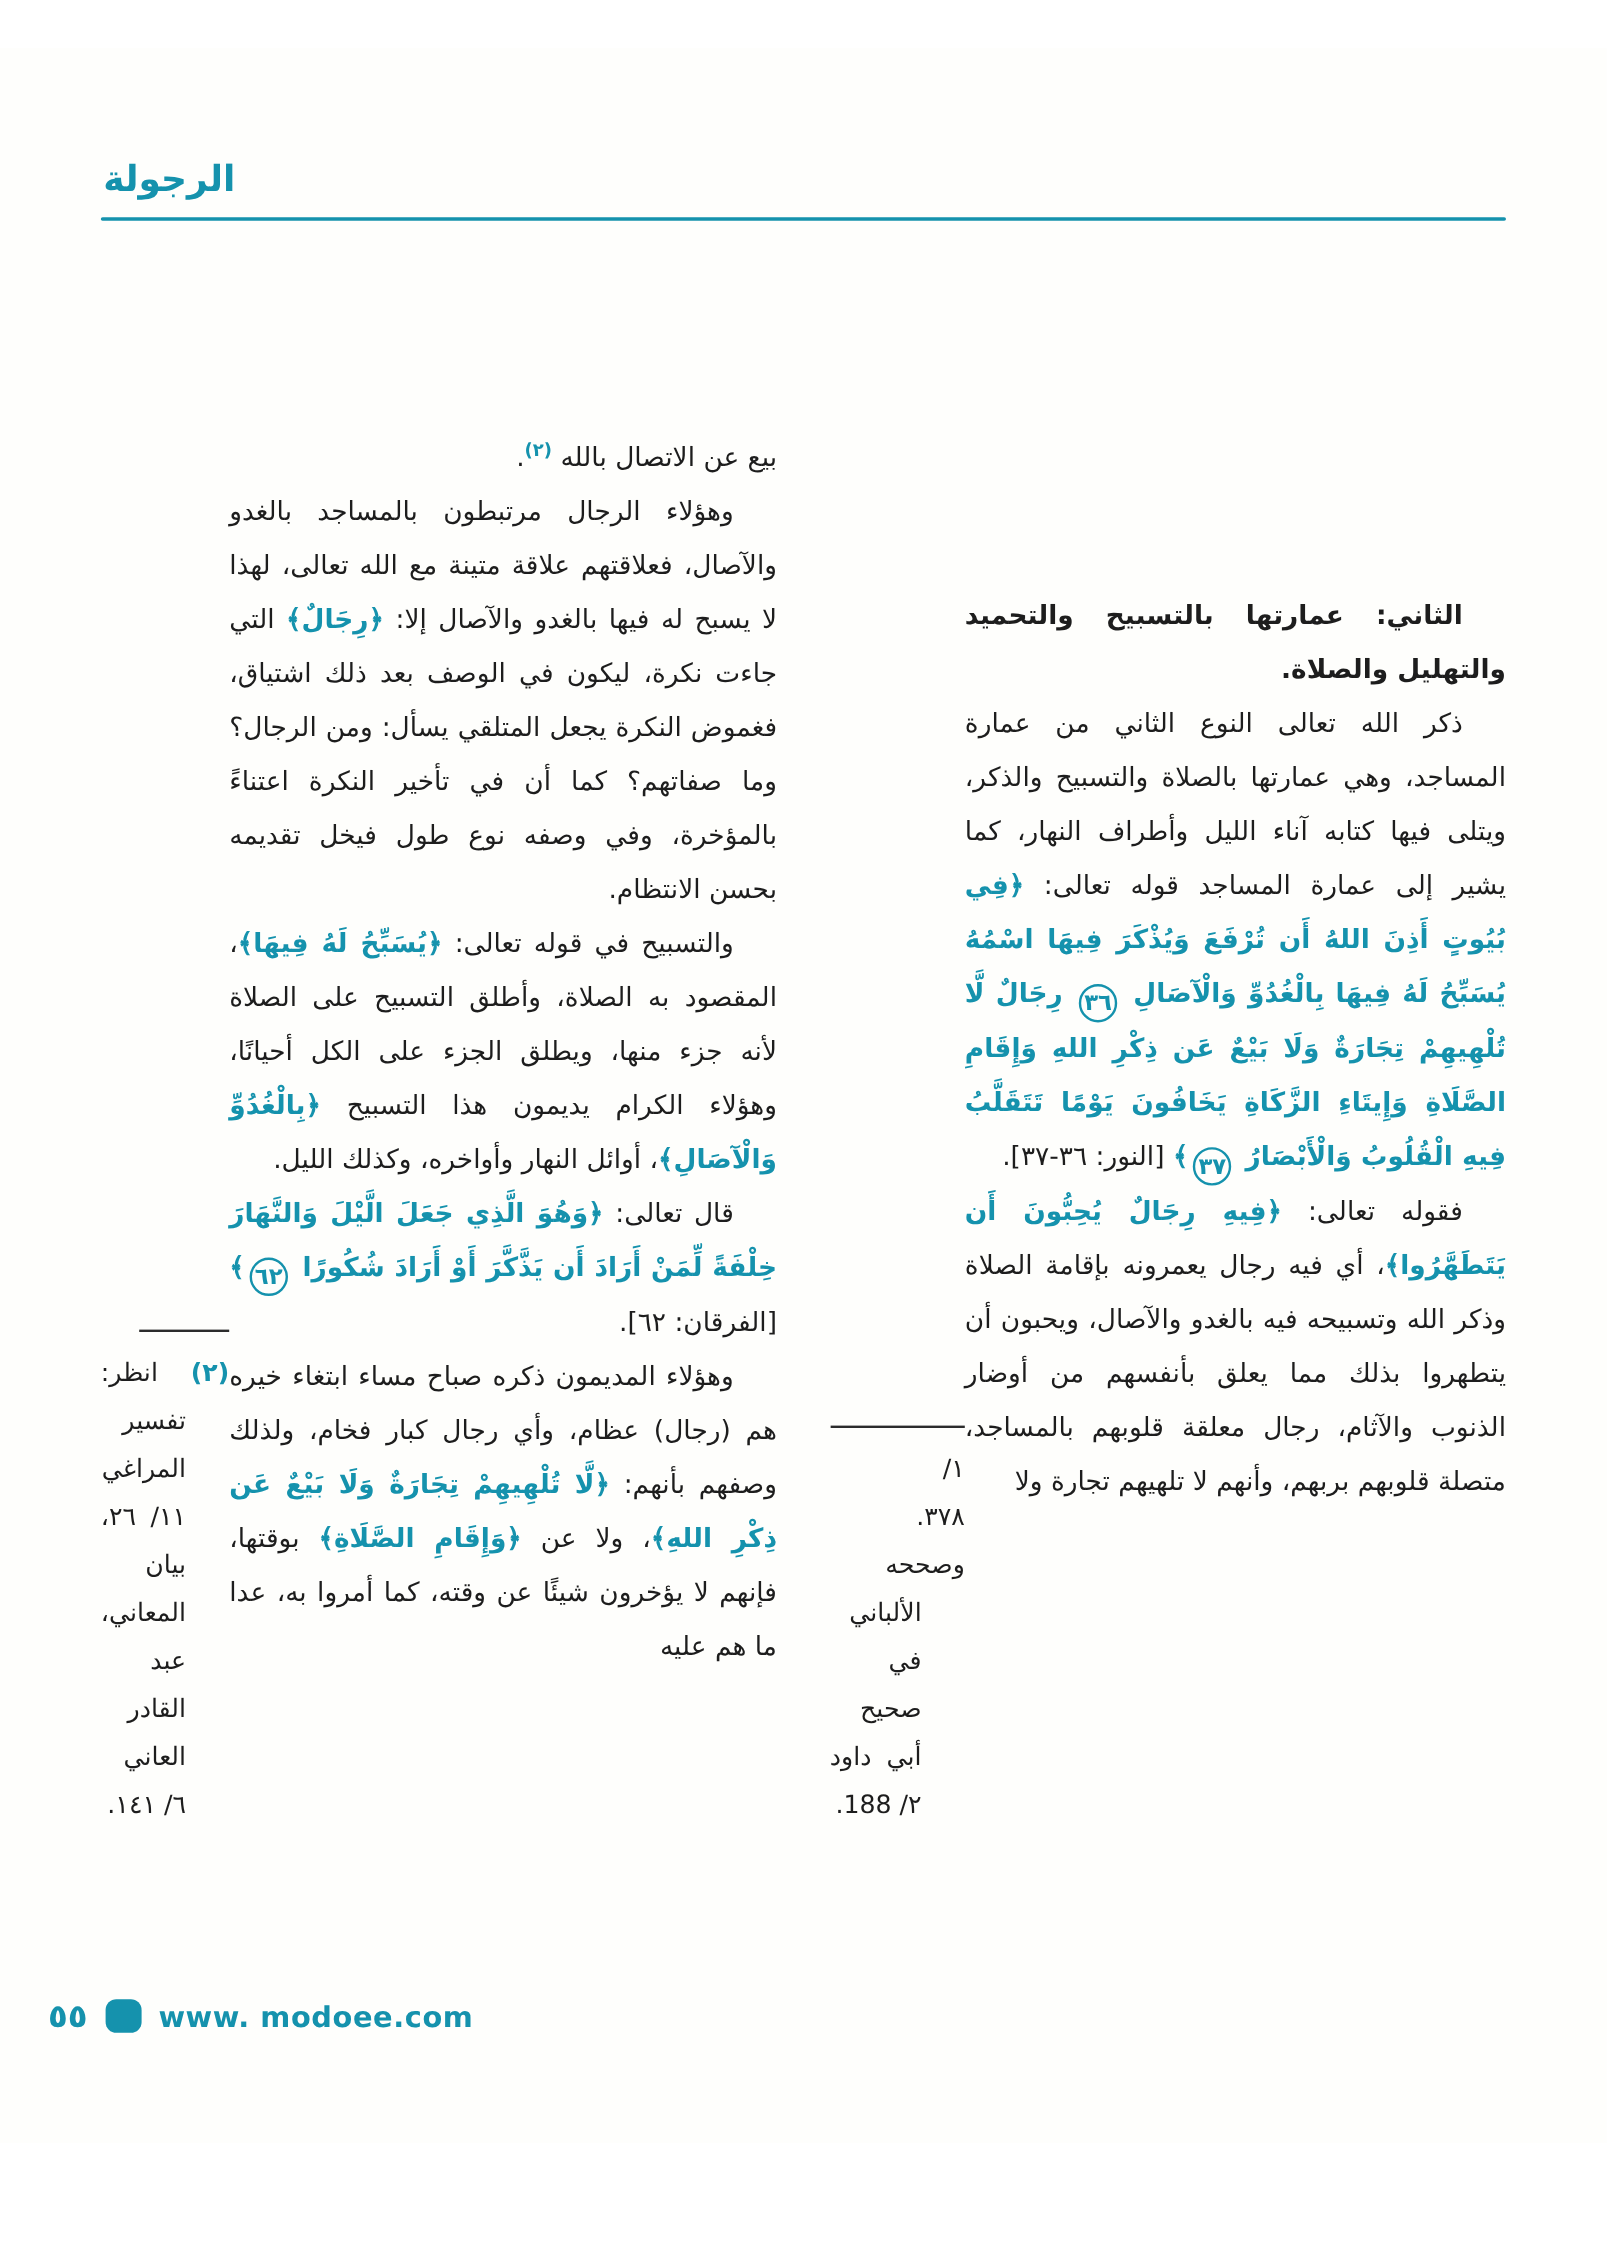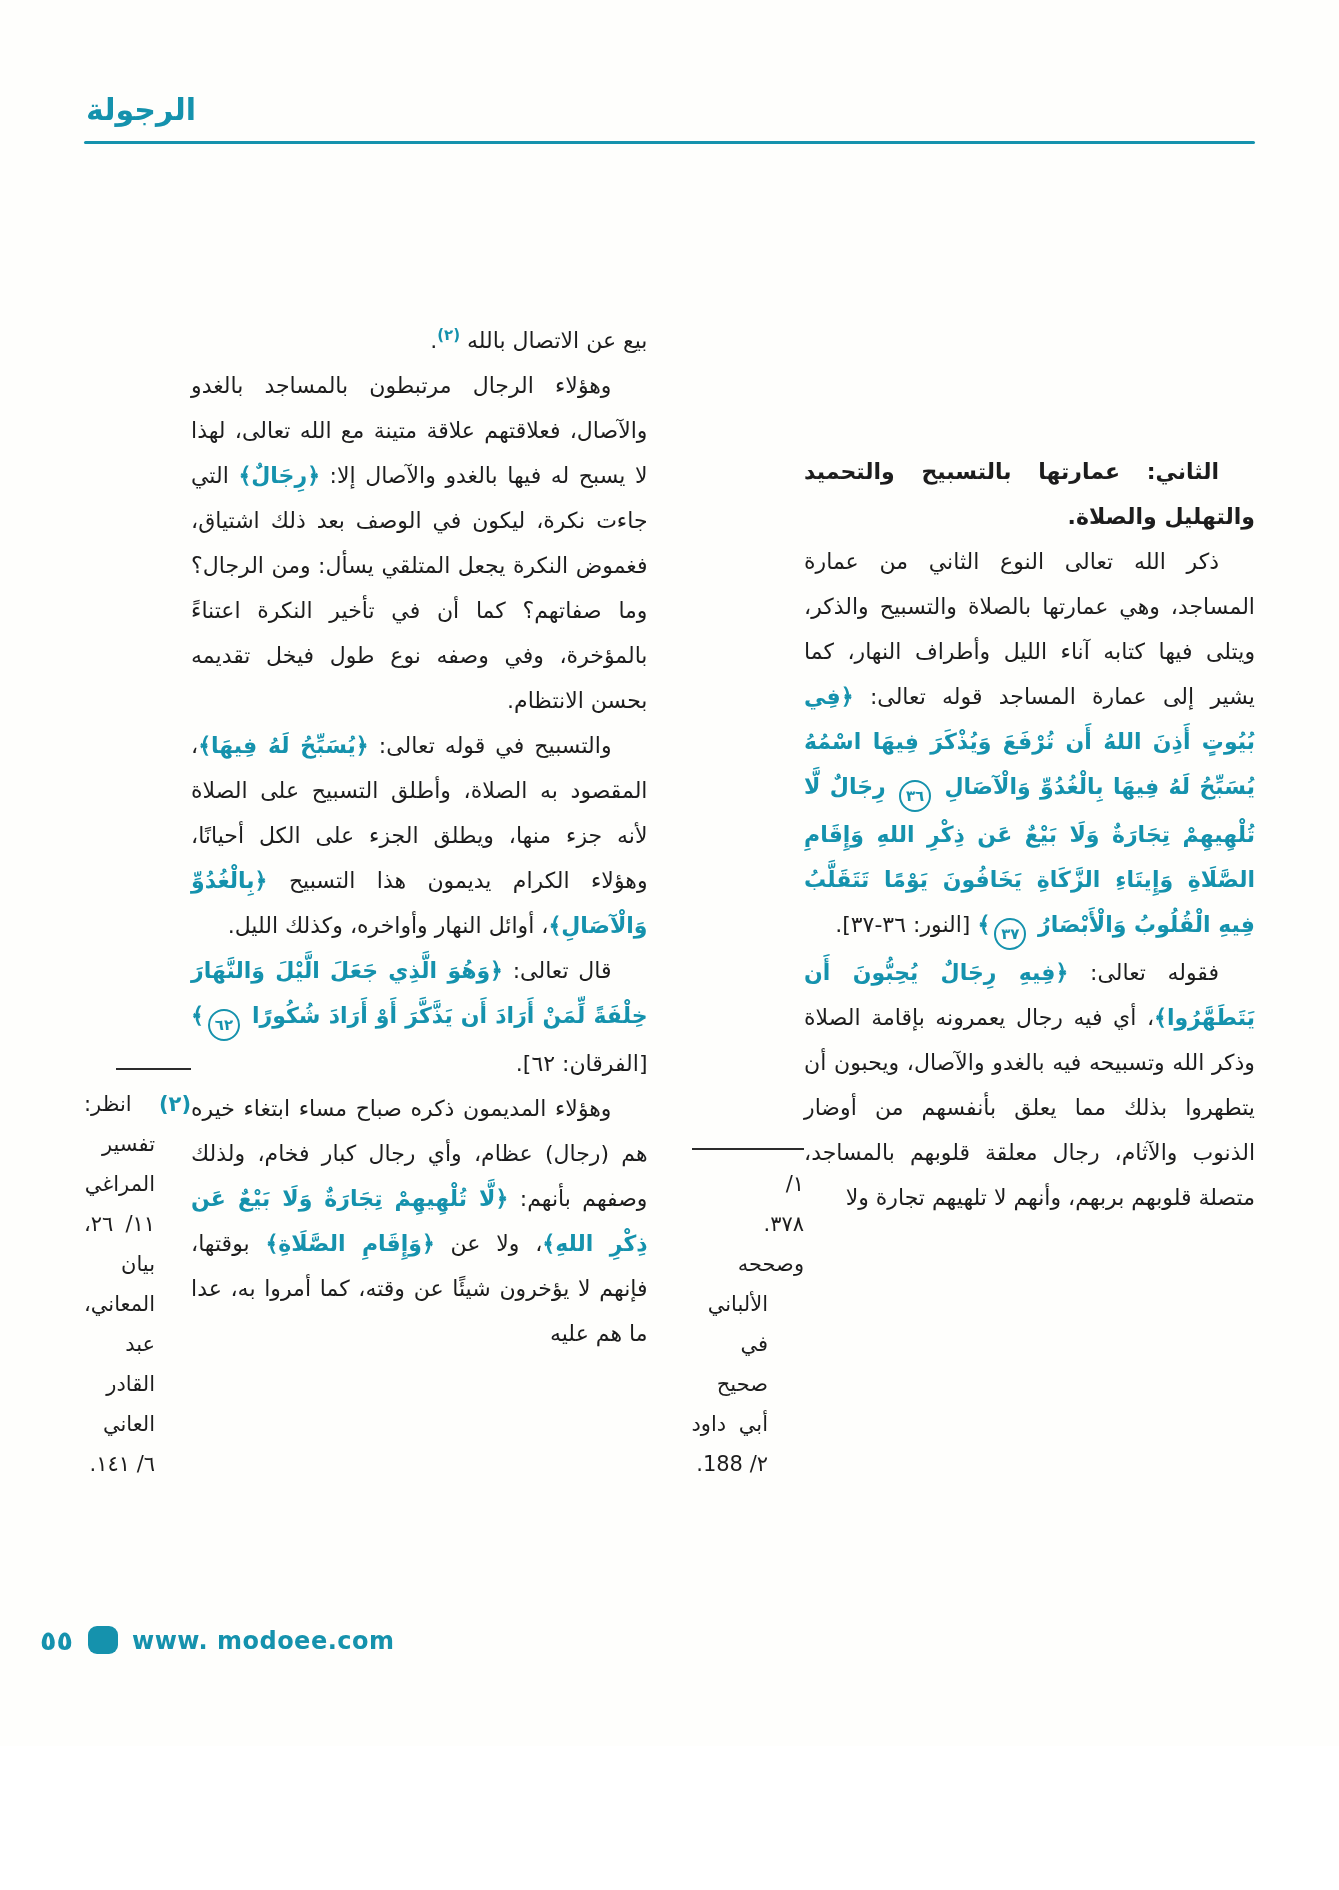--- a/index.html
+++ b/index.html
@@ -5,21 +5,21 @@
 <style>
   :root { --accent:#1592ad; --ink:#1d1d1d; --paper:#fefefc; }
   * { margin:0; padding:0; box-sizing:border-box; }
   html,body { background:#ffffff; }
   body {
     width:1339px; height:1890px;
     font-family:"DejaVu Sans", sans-serif;
     direction:rtl;
     color:var(--ink);
   }
-  .page { position:relative; width:1339px; height:1746px; background:var(--paper); overflow:hidden; }
+  .page { position:relative; width:1339px; height:1746px; background:var(--paper); overflow:hidden;margin-top:40px; }
 
   
   .head-title {
     position:absolute; top:92px; left:86px;
     font-size:30px; font-weight:700; color:var(--accent);
   }
   .head-rule {
     position:absolute; top:141px; left:84px; right:84px;
     height:3px; background:var(--accent); border-radius:2px;
   }
@@ -38,21 +38,21 @@
   .para.flush { text-indent:0; }
 
   .seg-n  { }
   .seg-b  { font-weight:700; }
   .seg-q  { color:var(--accent); font-weight:700; }
   .seg-sup{ color:var(--accent); font-size:15px; vertical-align:8px; font-weight:700; }
   .seg-fnm{ color:var(--accent); font-weight:700; }
   .seg-an {
     display:inline-block; width:32px; height:32px; line-height:29px;
     border:2px solid var(--accent); border-radius:50%;
-    color:var(--accent); font-size:15px; font-weight:700;
+    color:var(--accent); font-size:19px; font-weight:700;
     text-align:center; vertical-align:-7px; margin:0 4px; text-indent:0;
   }
 
   
   .fn-block { margin-top:auto; }
   .fn-rule { height:2px; background:#2c2c2c; margin-bottom:14px; }
   .fn-rule-full  { width:100%; }
   .fn-rule-short { width:70%; margin-left:auto; margin-right:0; }
   .fn-continued {
     font-size:21px; line-height:40px; text-align:right; padding-left:72px;

